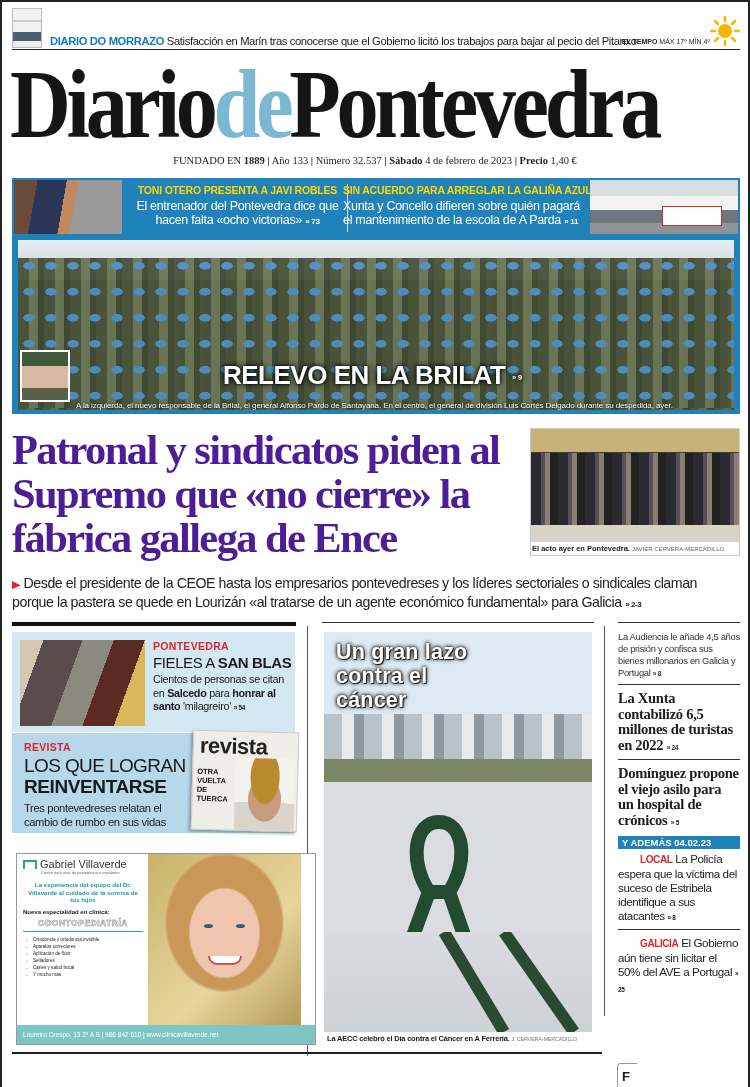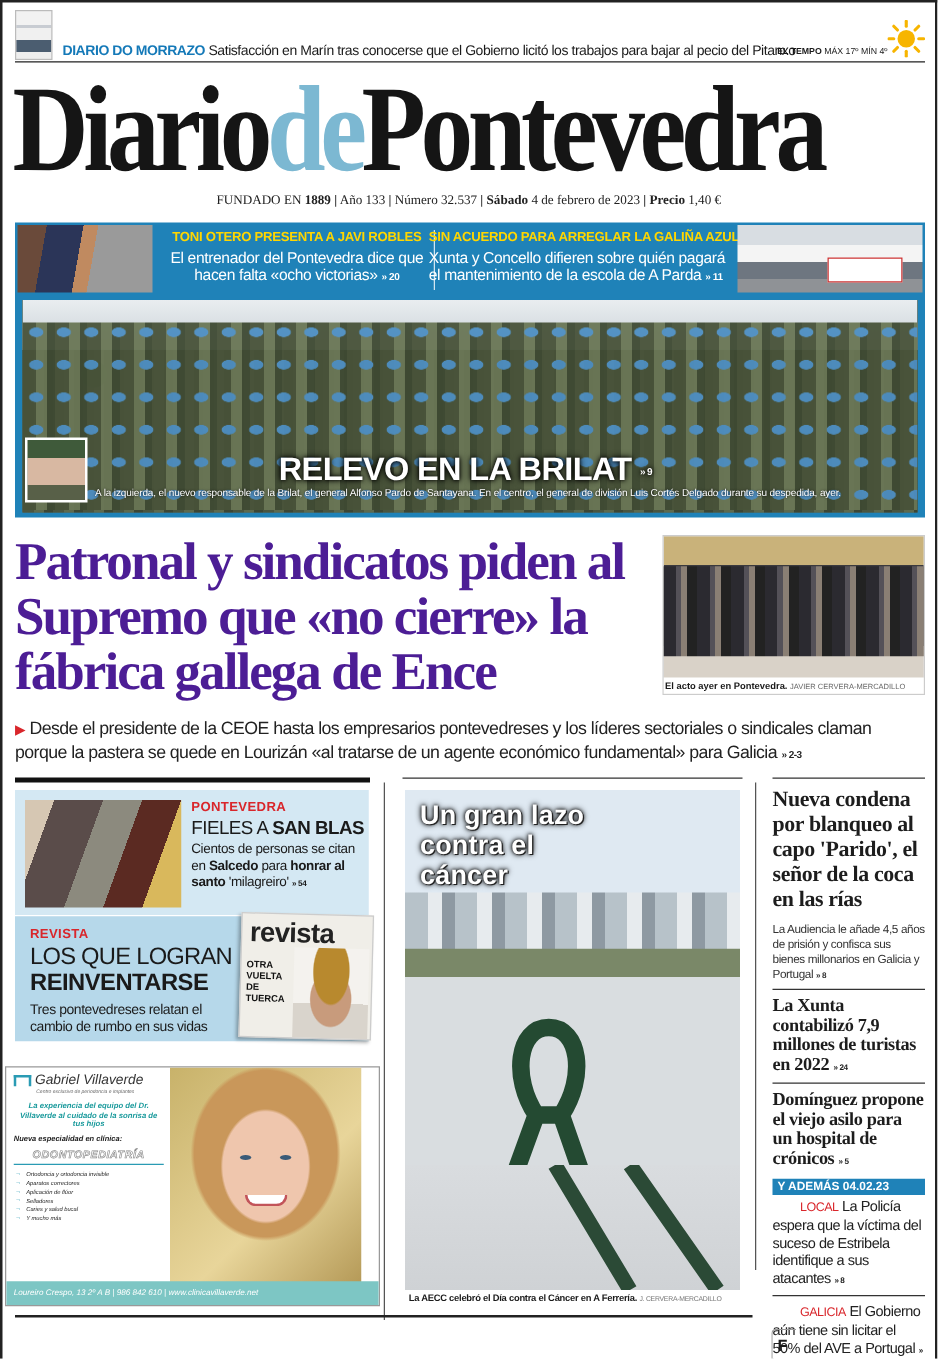--- a/index.html
+++ b/index.html
@@ -39,21 +39,21 @@
       repeating-linear-gradient(90deg, #4a5640 0 9px, #5d6a4e 9px 17px, #3c4634 17px 24px),
       #55614a; }
   .mainphoto .sky { position: absolute; left: 0; top: 0; width: 100%; height: 40px; background: linear-gradient(#e9edf0, #c9d1d6); }
   .mainphoto .rows { position: absolute; left: 0; top: 18px; width: 100%; height: 150px;
     background:
       radial-gradient(ellipse 6px 4px at 50% 30%, #4d8fc2 90%, transparent 100%) 0 0/22px 26px,
       repeating-linear-gradient(90deg, #485339 0 11px, #6a7656 11px 20px, #3f4a33 20px 26px); opacity: .95; }
   .inset { position: absolute; left: 2px; top: 110px; width: 50px; height: 52px; border: 2px solid #fff; background: linear-gradient(#3f5a3a 0 30%, #d8b8a2 30% 75%, #586048 75%); }
   .reltitle { position: absolute; left: 205px; top: 120px; color: #fff; font-family: "Liberation Sans", sans-serif; font-weight: bold; font-size: 26px; letter-spacing: -0.5px; text-shadow: 0 0 6px #000, 0 0 3px #000; white-space: nowrap; }
   .reltitle .p { font-size: 8px; vertical-align: middle; }
-  .relcap { position: absolute; left: 58px; top: 150px; font-size: 8px; color: #fff; text-shadow: 0 0 2px #000; white-space: nowrap; letter-spacing: -0.1px; }
+  .relcap { position: absolute; left: 58px; top: 161px; font-size: 8px; color: #fff; text-shadow: 0 0 2px #000; white-space: nowrap; letter-spacing: -0.1px; }
 
   
   .lead { position: absolute; left: 12px; top: 428px; width: 505px; font-family: "Liberation Serif", serif; font-weight: bold; font-size: 42.5px; line-height: 44px; letter-spacing: -1.6px; color: #4c1d95; }
   .leadphoto { position: absolute; left: 530px; top: 428px; width: 210px; height: 128px; background: linear-gradient(#c9b27a 0 18%, #3b3a3e 18% 70%, #d9d2c8 70% 100%); border: 1px solid #ccc; }
   .leadphoto .people { position: absolute; left: 0; top: 24px; width: 100%; height: 72px; background: repeating-linear-gradient(90deg, #2b2a30 0 10px, #545158 10px 14px, #8a7f74 14px 19px, #222 19px 27px); }
   .leadcap { position: absolute; left: 0; bottom: 0; width: 100%; height: 13px; background: #fff; font-size: 7.5px; padding: 2px 0 0 1px; white-space: nowrap; }
   .leadcap b { font-weight: bold; }
   .leadcap span.c { color: #666; font-size: 6px; }
   .deck { position: absolute; left: 12px; top: 574px; width: 728px; font-size: 14.2px; line-height: 18px; letter-spacing: -0.45px; color: #222; }
   .deck .arrow { color: #d9262b; font-size: 11px; }
@@ -76,21 +76,21 @@
   .box2 .txt { position: absolute; left: 12px; top: 8px; width: 170px; }
   .box2 .h1 { font-size: 19px; letter-spacing: -0.6px; line-height: 21px; margin-top: 2px; white-space: nowrap; }
   .box2 .h2 { font-size: 19px; font-weight: bold; letter-spacing: -0.4px; line-height: 21px; white-space: nowrap; }
   .box2 .s { font-size: 11.2px; line-height: 14px; letter-spacing: -0.35px; margin-top: 4px; }
   .mag { position: absolute; left: 180px; top: -2px; width: 106px; height: 100px; background: #f0eee8; border: 1px solid #ccc; box-shadow: -2px 2px 3px rgba(0,0,0,.3); transform: rotate(1.5deg); overflow: hidden; }
   .mag .nm { position: absolute; left: 6px; top: 2px; font-size: 22px; font-weight: bold; color: #222; letter-spacing: -0.5px; }
   .mag .face { position: absolute; left: 42px; top: 26px; width: 60px; height: 74px; background: radial-gradient(ellipse at 50% 25%, #b8892e 0 14px, transparent 15px), radial-gradient(ellipse at 50% 55%, #c89b7c 0 16px, transparent 17px), linear-gradient(#f4f2ee 0 60%, #d9d4cc 60%); }
   .mag .tl { position: absolute; left: 4px; top: 36px; font-size: 7.5px; font-weight: bold; line-height: 9px; color: #111; }
 
   
-  .ad { position: absolute; left: 4px; top: 853px; width: 300px; height: 192px; border: 1px solid #999; background: #fff; overflow: hidden; font-style: italic; }
+  .ad { position: absolute; left: 16px; top: 853px; width: 300px; height: 192px; border: 1px solid #999; background: #fff; overflow: hidden; }
   .ad .left { position: absolute; left: 0; top: 0; width: 132px; height: 172px; padding: 4px 6px; }
   .ad .logo { font-size: 11px; color: #333; white-space: nowrap; display: flex; align-items: center; gap: 3px; }
   .ad .logo .mk { width: 14px; height: 9px; border: 2px solid #2a9bb4; border-bottom: none; }
   .ad .sub { font-size: 4px; color: #666; margin-left: 18px; white-space: nowrap; }
   .ad .claim { font-size: 6.2px; font-weight: bold; color: #1a9a9c; text-align: center; line-height: 7.5px; margin-top: 6px; }
   .ad .esp { font-size: 6px; font-weight: bold; color: #222; margin-top: 5px; white-space: nowrap; }
   .ad .odo { font-size: 8.5px; color: #fff; font-weight: bold; text-align: center; letter-spacing: 0.5px; -webkit-text-stroke: 0.5px #888; margin-top: 3px; border-bottom: 1px solid #2a9bb4; padding-bottom: 3px; }
   .ad ul { list-style: none; margin-top: 4px; }
   .ad li { font-size: 4.6px; color: #222; line-height: 7px; padding-left: 10px; position: relative; white-space: nowrap; }
   .ad li::before { content: "→"; position: absolute; left: 1px; color: #2a9bb4; font-size: 5px; }
@@ -112,21 +112,21 @@
 
   
   .rcol { position: absolute; left: 618px; top: 622px; width: 122px; }
   .rcol .rule { height: 1px; background: #333; margin: 4px 0 6px; }
   .rcol .h1 { font-family: "Liberation Serif", serif; font-weight: bold; font-size: 17.5px; line-height: 20px; letter-spacing: -0.3px; color: #1d1d1d; }
   .rcol .s { font-size: 9.4px; line-height: 12px; letter-spacing: -0.3px; color: #333; margin-top: 8px; }
   .rcol .h2 { font-family: "Liberation Serif", serif; font-weight: bold; font-size: 14.6px; line-height: 15.5px; letter-spacing: -0.3px; color: #1d1d1d; }
   .rcol .p { font-size: 6.5px; font-weight: bold; font-family: "Liberation Sans", sans-serif; }
   .ademas { background: #1f82b8; color: #fff; font-weight: bold; font-size: 9.5px; padding: 1px 4px; margin-top: 6px; white-space: nowrap; }
   .brief { font-size: 11.6px; line-height: 14px; letter-spacing: -0.4px; color: #222; margin-top: 3px; }
-  .brief .k { color: #d9262b; font-weight: normal; font-size: 10px; padding-left: 22px; }
+  .brief .k { color: #d9262b; font-weight: bold; font-size: 10px; padding-left: 22px; }
   .bottomrule { position: absolute; left: 12px; top: 1052px; width: 590px; height: 2px; background: #222; }
   .fbox { position: absolute; left: 617px; top: 1063px; width: 20px; height: 24px; border: 1px solid #999; border-right: none; border-bottom: none; border-radius: 4px 0 0 0; font-weight: bold; font-size: 13px; padding: 5px 0 0 4px; }
 </style>
 </head>
 <body>
 
 <div class="frame"></div>
 
 <div class="topstrip">
   <div class="thumb"></div>
@@ -164,21 +164,21 @@
   <b>|</b> <b>Sábado</b>
   <span>4 de febrero de 2023</span>
   <b>|</b> <b>Precio</b>
   <span>1,40 €</span>
 </div>
 
 <div class="band">
   <div class="ph1"></div>
   <div class="promo" style="left:118px; width:215px; top:6px;text-align:center;">
     <div class="k">TONI OTERO PRESENTA A JAVI ROBLES</div>
-    <div class="t"><span>El entrenador del Pontevedra dice que hacen falta «ocho victorias»</span> <span class="p">» 20</span></div>
+    <div class="t"><span>El entrenador del Pontevedra dice que hacen falta «ocho victorias»</span> <span class="p">» 73</span></div>
   </div>
   <div class="divider"></div>
   <div class="promo" style="left:331px; width:245px; top:6px;">
     <div class="k">SIN ACUERDO PARA ARREGLAR LA GALIÑA AZUL</div>
     <div class="t"><span>Xunta y Concello difieren sobre quién pagará el mantenimiento de la escola de A Parda</span> <span class="p">» 11</span></div>
   </div>
   <div class="ph2"></div>
 
   <div class="mainphoto">
     <div class="sky"></div>
@@ -275,26 +275,25 @@
 <div class="ctitle">
   <span style="display:block; width:150px;">Un gran lazo contra el cáncer</span>
 </div>
 <div class="ccap">
   <b>La AECC celebró el Día contra el Cáncer en A Ferrería.</b> <span class="c">J. CERVERA-MERCADILLO</span>
 </div>
 
 <div class="rcol">
   <div class="rule" style="margin-top:0;"></div>
   <div>
-    <div class="h1">Nueva condena por blanqueo al capo 'Parido', el señor de la coca en las rías</div>
     <div class="s"><span>La Audiencia le añade 4,5 años de prisión y confisca sus bienes millonarios en Galicia y Portugal</span> <span class="p">» 8</span></div>
   </div>
   <div class="rule"></div>
   <div>
-    <div class="h2"><span>La Xunta contabilizó 7,9 millones de turistas en 2022</span> <span class="p">» 24</span></div>
+    <div class="h2"><span>La Xunta contabilizó 6,5 millones de turistas en 2022</span> <span class="p">» 24</span></div>
   </div>
   <div class="rule"></div>
   <div>
     <div class="h2"><span>Domínguez propone el viejo asilo para un hospital de crónicos</span> <span class="p">» 5</span></div>
   </div>
   <div class="ademas">Y ADEMÁS 04.02.23</div>
   <div class="brief">
     <span class="k">LOCAL</span>
     <span>La Policía espera que la víctima del suceso de Estribela identifique a sus atacantes</span>
     <span class="p">» 8</span>

